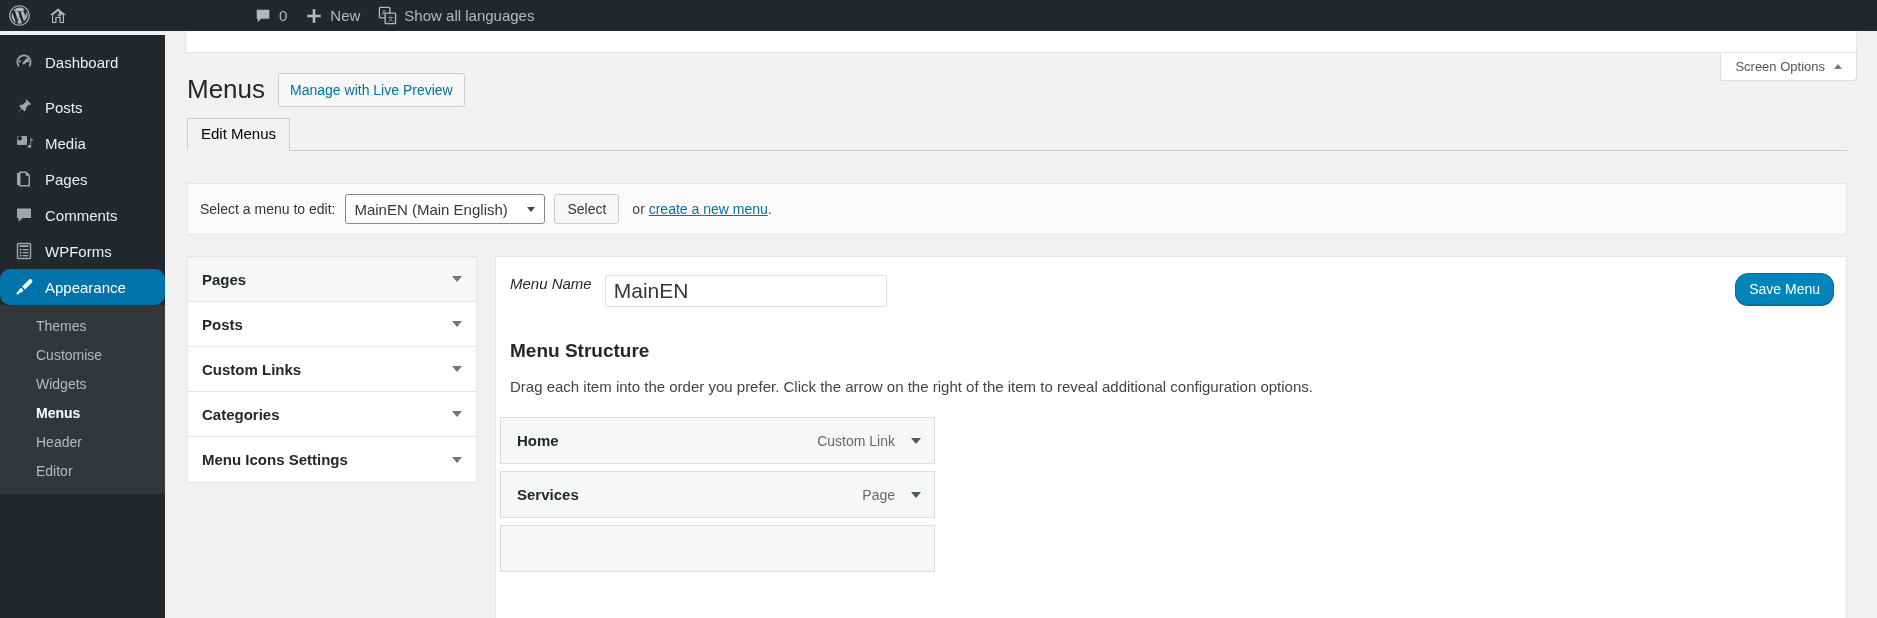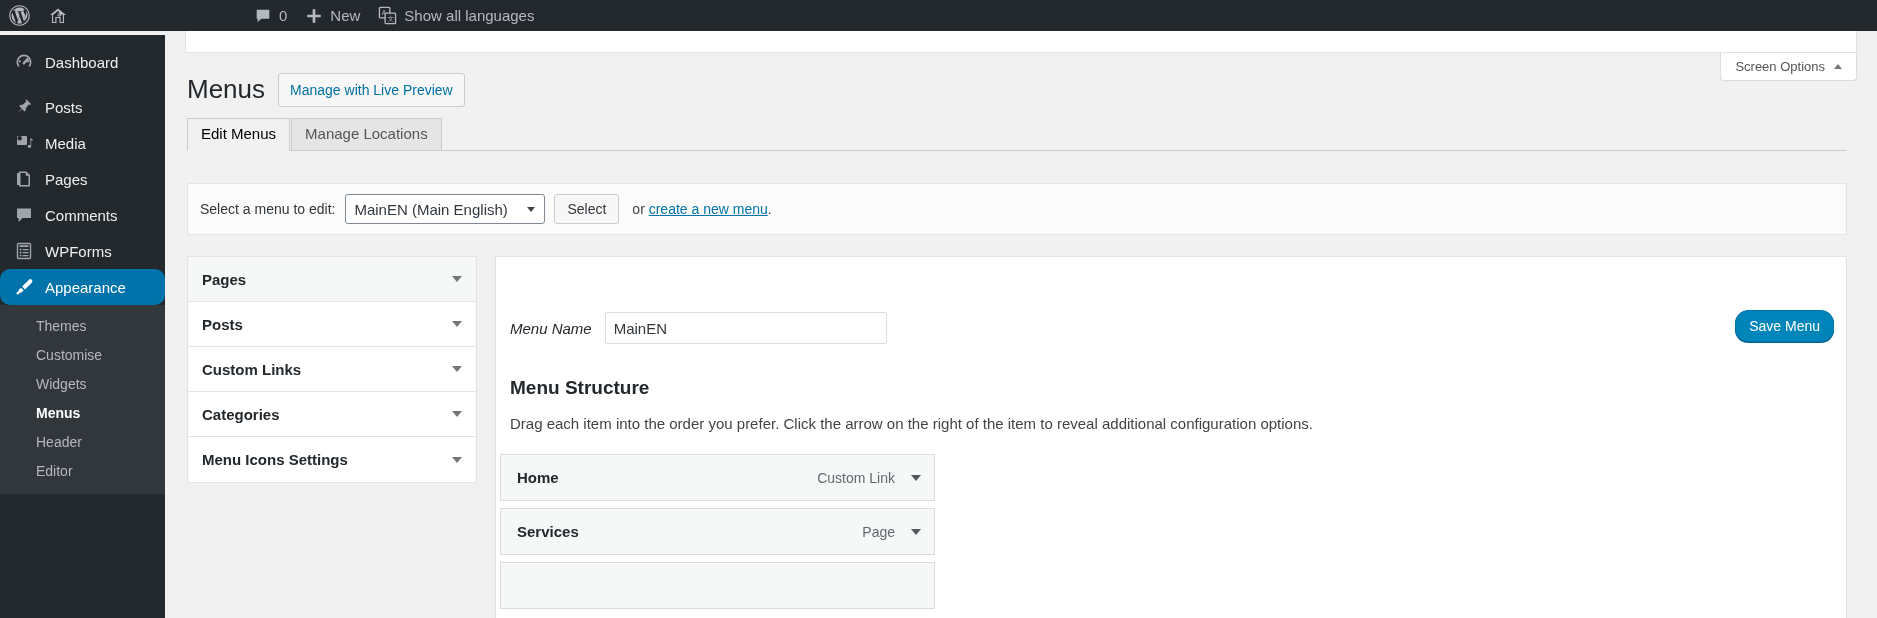--- a/index.html
+++ b/index.html
@@ -223,36 +223,35 @@
 
   
   #menu-editor {
     position: absolute; top: 225px; left: 330px;
     width: 1352px; height: 380px;
     background: #fff;
     border: 1px solid #e5e5e5;
     overflow: hidden;
   }
   .menu-name-row {
-    display: flex; align-items: center;
+    display: flex; align-items: flex-start;
     padding: 18px 0 0 14px;
     position: relative;
-    margin-top: 37px;
   }
   .menu-name-label {
     font-size: 15px; color: #23282d;
     font-style: italic;
     margin-right: 13px;
   }
   #menu-name-input {
     width: 282px; height: 32px;
     border: 1px solid #ddd;
     border-radius: 2px;
     padding: 0 8px;
-    font-size: 15px; color: #32373c;
+    font-size: 21px; color: #32373c;
     background: #fff;
     font-family: "Liberation Sans", sans-serif;
   }
   #save-menu-button {
     position: absolute; right: 12px; top: 16px;
     background: #0085ba;
     border: 1px solid #0073aa;
     border-radius: 13px;
     color: #fff;
     font-size: 14px;
@@ -440,21 +439,20 @@
       <span class="caret-up"></span>
     </div>
 
     <div class="page-title-row">
       <h1 id="page-title">Menus</h1>
       <button id="live-preview-btn">Manage with Live Preview</button>
     </div>
 
     <div class="nav-tabs">
       <div class="nav-tab active">Edit Menus</div>
-      <div class="nav-tab">Manage Locations</div>
     </div>
 
     <div id="menu-select-bar">
       <span class="lbl">Select a menu to edit:</span>
       <div id="menu-dropdown">
         <span>MainEN (Main English)</span>
         <span class="dd-caret"></span>
       </div>
       <button id="select-button">Select</button>
       <span class="or-text">

